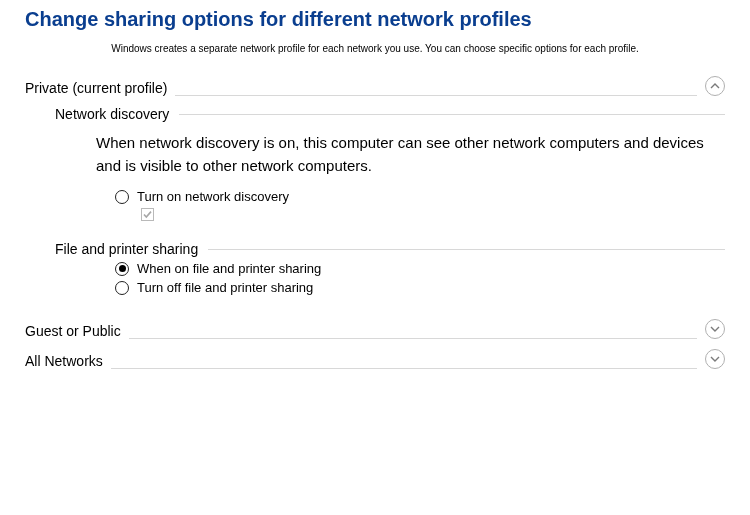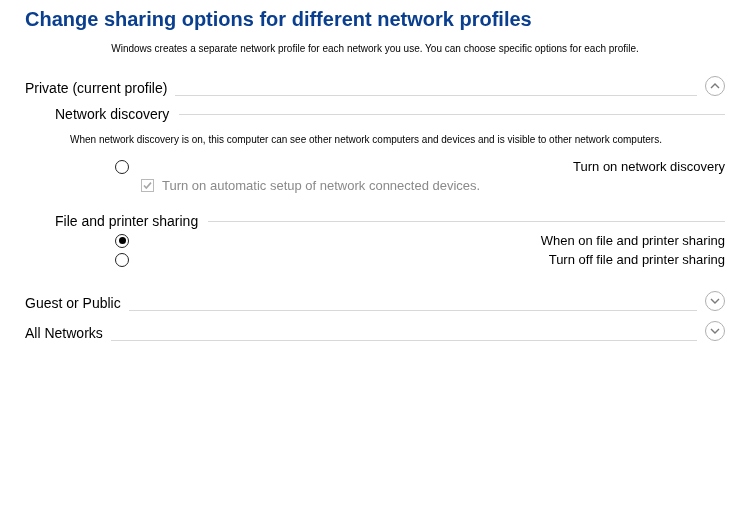--- a/index.html
+++ b/index.html
@@ -64,34 +64,33 @@
       display: flex;
       align-items: center;
       gap: 10px;
     }
     .subheading .line {
       flex: 1;
       height: 1px;
       background: #d8d8d8;
     }
     .sub-desc {
-      font-size: 10px;
+      font-size: 15px;
       color: #000;
       line-height: 1.5;
-      margin: 10px 0 12px 15px;
+      margin: 10px 0 12px 41px;
       max-width: 620px;
     }
     .radio-group { margin-left: 60px; }
     .radio-row {
       display: flex;
       align-items: center;
-      gap: 16px;
+      gap: 8px;
       margin-bottom: 4px;
       cursor: pointer;
-      justify-content: space-between;
     }
     .radio {
       width: 14px;
       height: 14px;
       border: 1.5px solid #222;
       border-radius: 50%;
       display: inline-flex;
       align-items: center;
       justify-content: center;
       flex-shrink: 0;
@@ -151,21 +150,20 @@
       <div class="radio-row">
         <span class="radio"></span>
         <span class="radio-label">Turn on network discovery</span>
       </div>
       <div class="checkbox-row">
         <span class="checkbox">
           <svg width="11" height="11" viewBox="0 0 11 11">
               <path d="M2 5.5 L4.3 8 L9 2.6" fill="none" stroke="#a7a7a7" stroke-width="1.6"></path>
             </svg>
         </span>
-        <span class="checkbox-label">Turn on automatic setup of network connected devices.</span>
       </div>
     </div>
 
     <div class="spacer-sm"></div>
 
     <div class="subheading">
       <span>File and printer sharing</span>
       <span class="line"></span>
     </div>
     <div class="radio-group">

